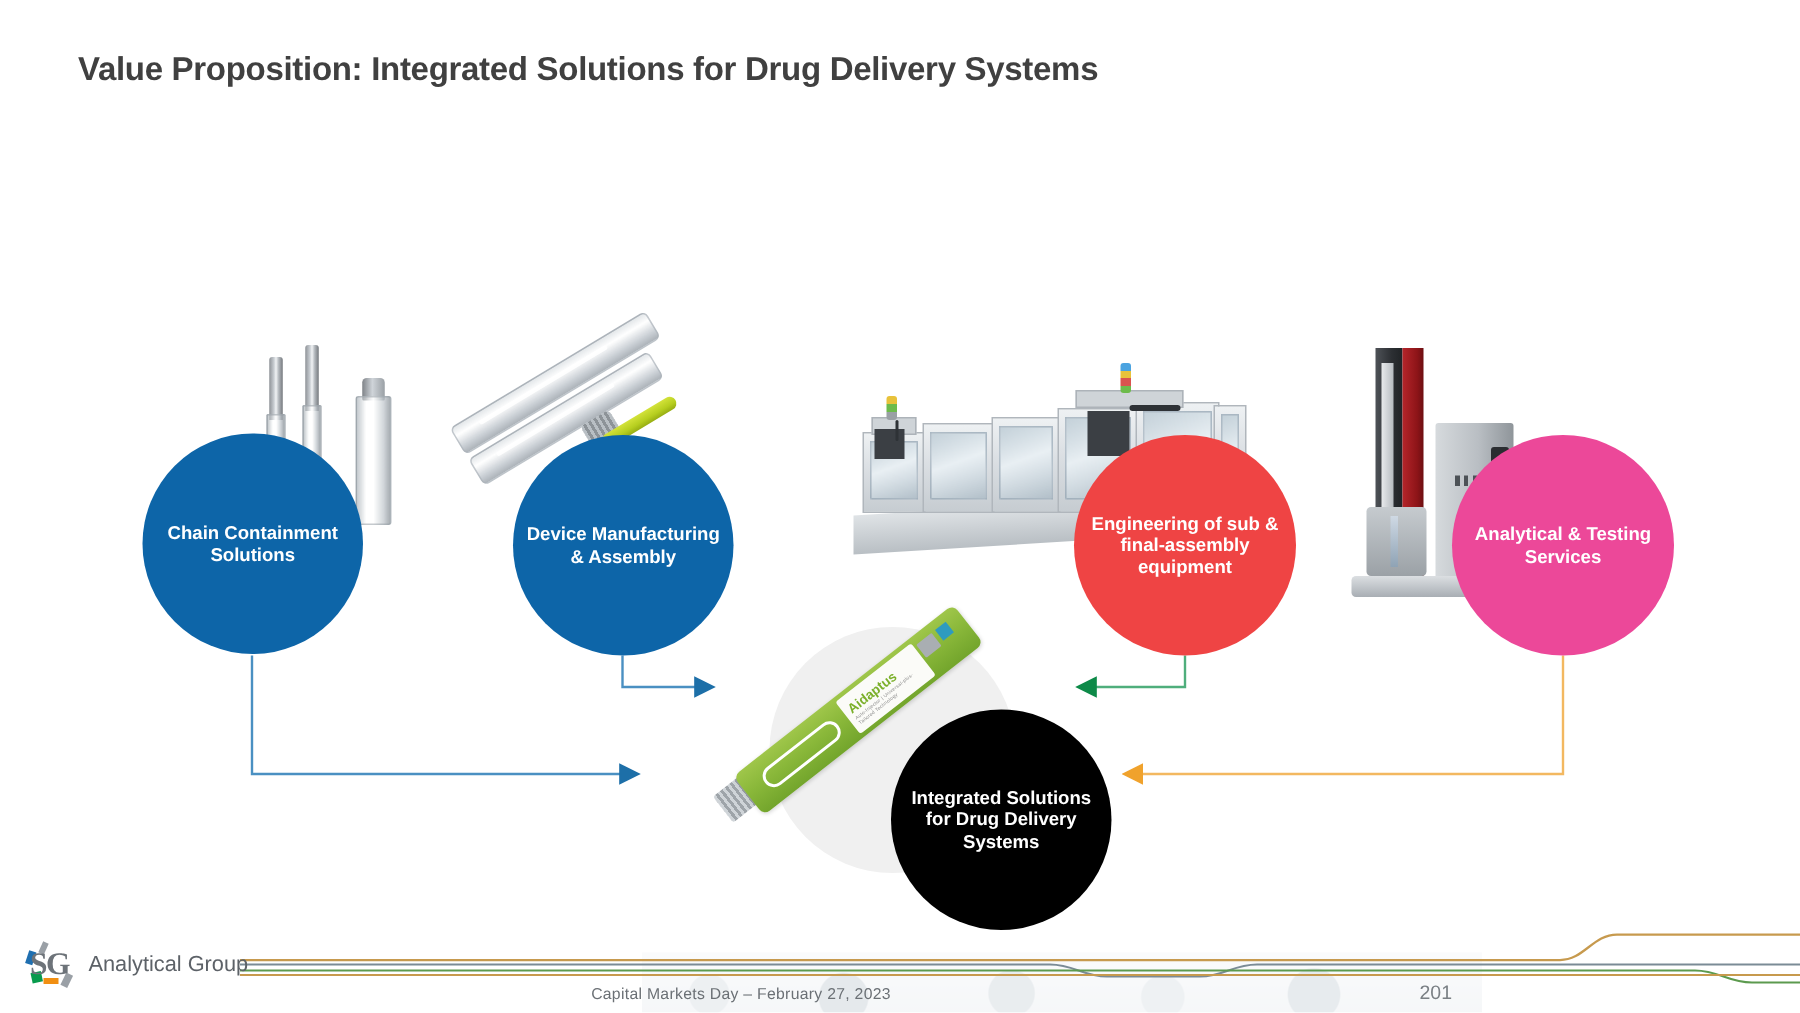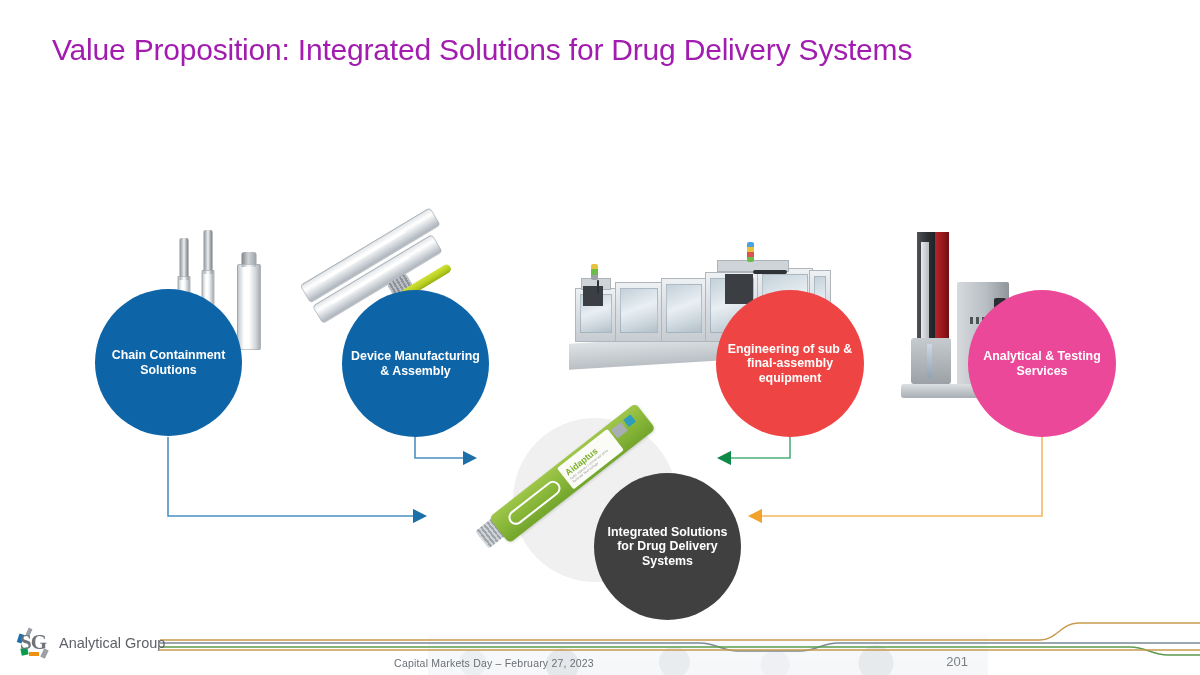--- a/index.html
+++ b/index.html
@@ -7,43 +7,43 @@
     width: 1200px; height: 675px;
     background: #ffffff;
     font-family: "Liberation Sans", sans-serif;
     overflow: hidden;
   }
   #slide { position: relative; width: 1200px; height: 675px; background: #fff; }
 
   
   .title {
     position: absolute; left: 52px; top: 33px;
-    font-size: 30px; font-weight: normal; letter-spacing: -0.2px;
-    color: #a21caf; white-space: nowrap;
+    font-size: 22px; font-weight: bold; letter-spacing: -0.2px;
+    color: #404040; white-space: nowrap;
   }
   .subtitle {
     position: absolute; left: 52px; top: 80px; width: 1110px;
     font-size: 20.5px; font-weight: bold; line-height: 32px;
     color: #565656;
   }
 
   
   .bubble {
     position: absolute; border-radius: 50%;
     display: flex; align-items: center; justify-content: center;
     text-align: center; color: #ffffff; font-weight: bold;
     font-size: 12.4px; line-height: 14.6px;
     z-index: 6;
   }
   .bubble span { display: block; padding: 0 7px; }
   #bubble-1 { left: 95px;  top: 289px; width: 147px; height: 147px; background: #0d65a8; }
   #bubble-2 { left: 342px; top: 290px; width: 147px; height: 147px; background: #0d65a8; }
   #bubble-3 { left: 716px; top: 290px; width: 148px; height: 147px; background: #ef4444; }
   #bubble-4 { left: 968px; top: 290px; width: 148px; height: 147px; background: #ec4899; }
-  #bubble-5 { left: 594px; top: 473px; width: 147px; height: 147px; background: #404040; z-index: 7; }
+  #bubble-5 { left: 594px; top: 473px; width: 147px; height: 147px; background: #000000; z-index: 7; }
 
   
   .halo {
     position: absolute; left: 513px; top: 418px;
     width: 164px; height: 164px; border-radius: 50%;
     background: #f0f0f0; z-index: 2;
   }
 
   
   .art { position: absolute; z-index: 4; }

